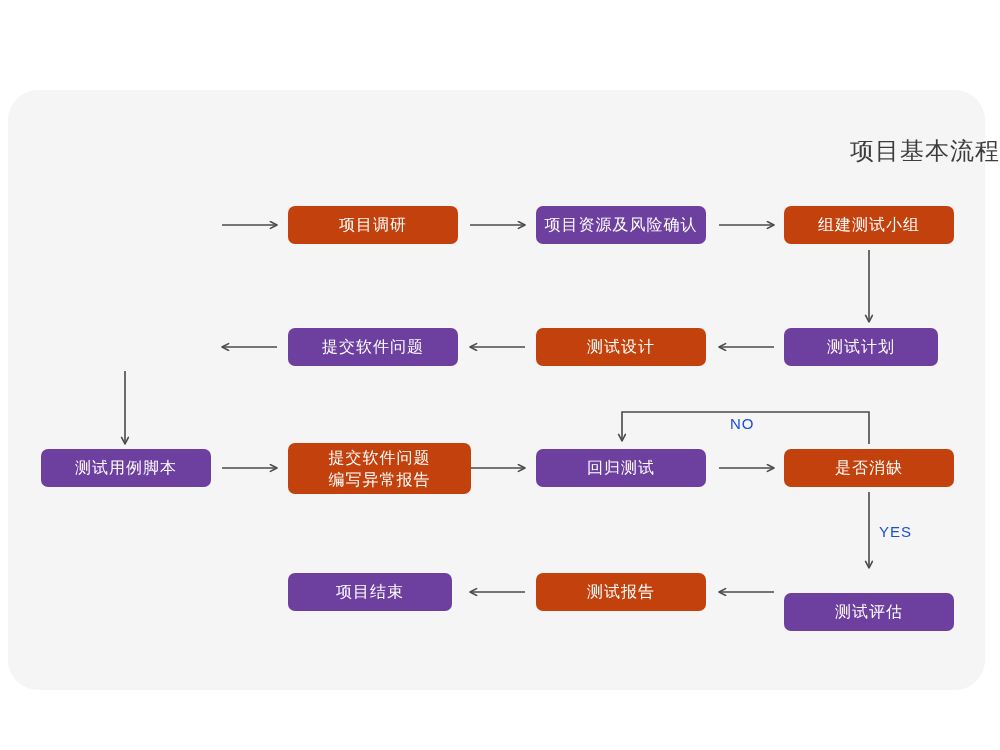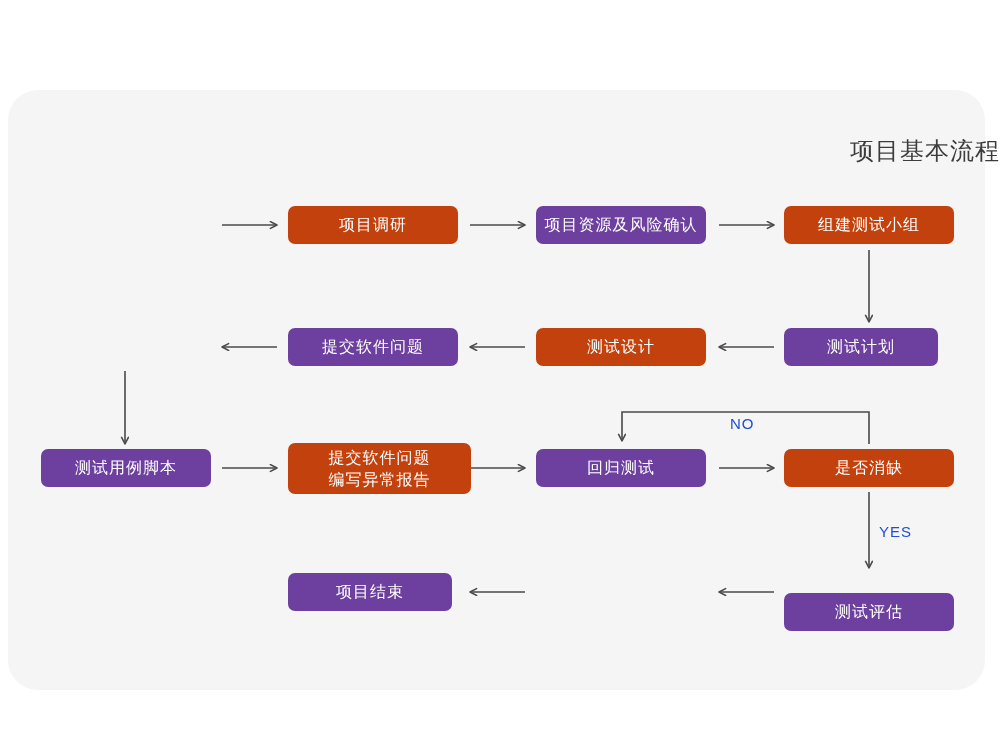--- a/index.html
+++ b/index.html
@@ -133,18 +133,19 @@
   <div class="node gray" style="left:536px; top:328px; width:170px; height:38px;">测试设计</div>
   <div class="node purple" style="left:784px; top:328px; width:154px; height:38px;">测试计划</div>
 
   <div class="node purple" style="left:41px; top:449px; width:170px; height:38px;">测试用例脚本</div>
   <div class="node gray" style="left:288px; top:443px; width:183px; height:51px;">提交软件问题
 编写异常报告</div>
   <div class="node purple" style="left:536px; top:449px; width:170px; height:38px;">回归测试</div>
   <div class="node gray" style="left:784px; top:449px; width:170px; height:38px;">是否消缺</div>
 
   <div class="node purple" style="left:288px; top:573px; width:164px; height:38px;">项目结束</div>
+  <div class="node gray" style="left:536px; top:573px; width:170px; height:38px;">测试报告</div>
   <div class="node purple" style="left:784px; top:573px; width:170px; height:38px;margin-top:20px;">测试评估</div>
 
   <div class="wire-label" style="left:730px; top:414px;">NO</div>
   <div class="wire-label" style="left:879px; top:522px;">YES</div>
 
 </div>
 
 </body></html>

